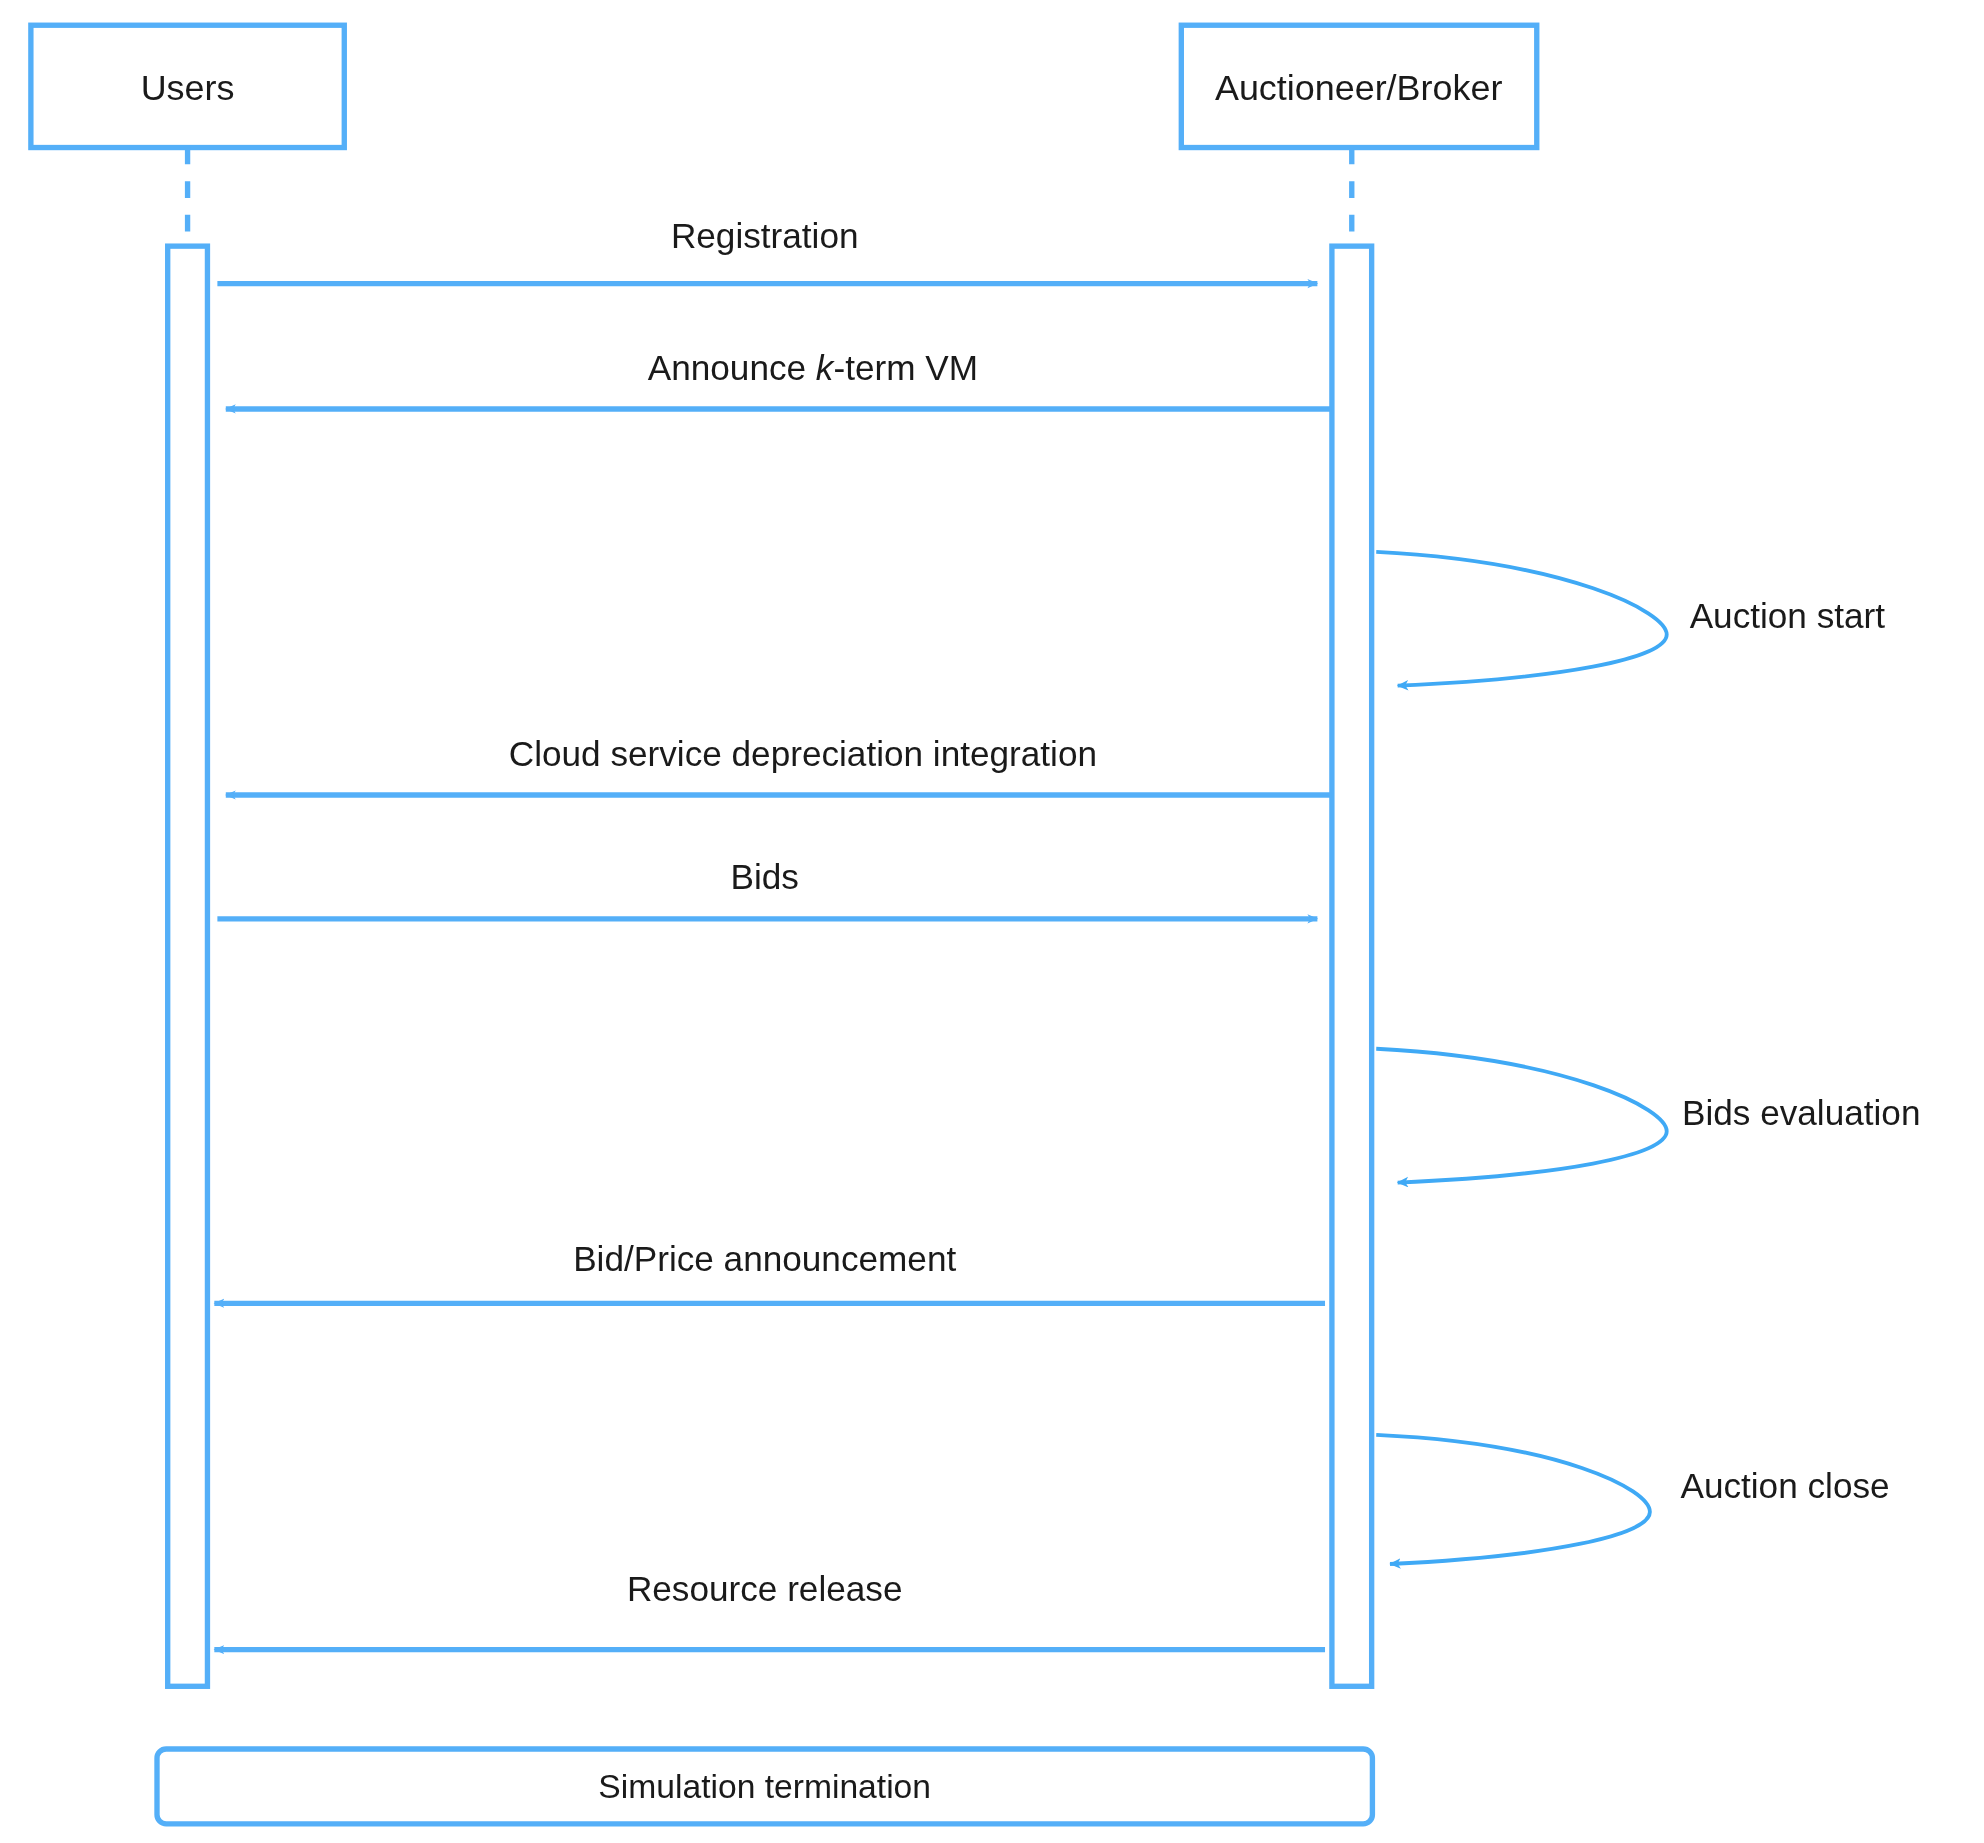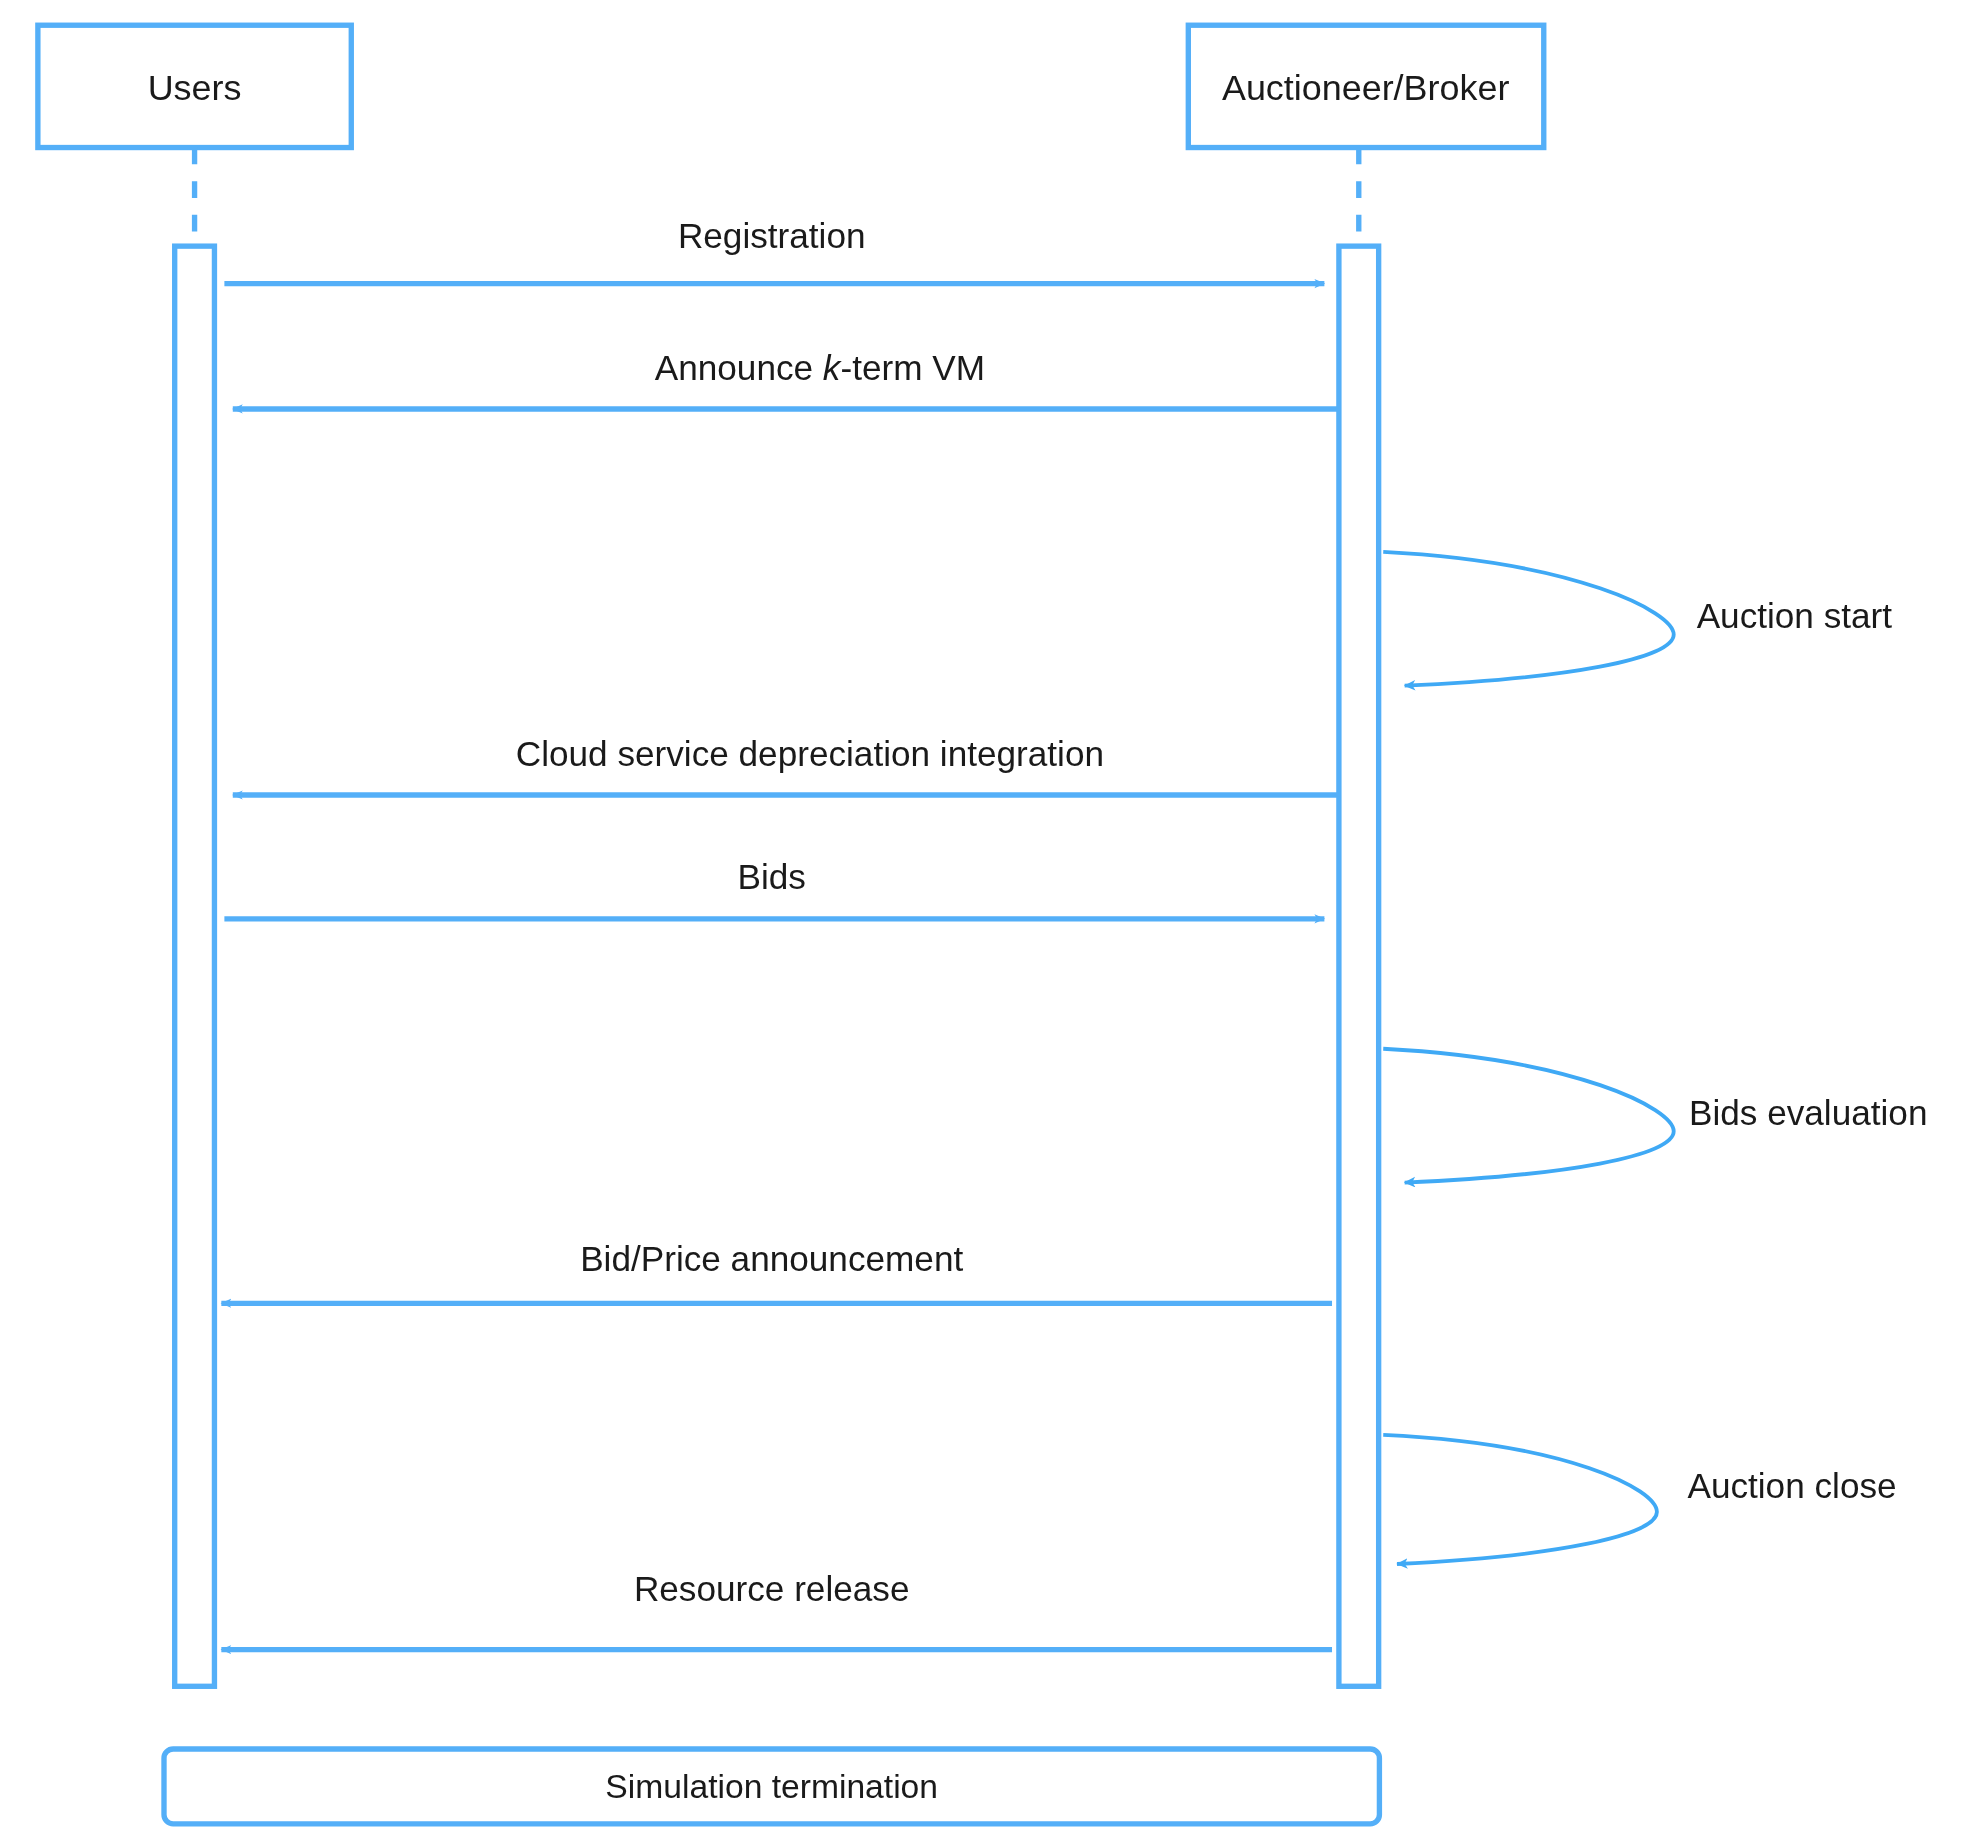--- a/index.html
+++ b/index.html
@@ -10,21 +10,20 @@
   body {
     width: 1985px;
     height: 1843px;
     font-family: "Liberation Sans", sans-serif;
     overflow: hidden;
   }
   #diagram-root {
     position: relative;
     width: 1921px;
     height: 1843px;
-    margin-left: 7px;
   }
   svg#seq-svg {
     display: block;
     width: 1985px;
     height: 1843px;
   }
   .lane-box-rect {
     fill: #ffffff;
     stroke: #54AFF8;
     stroke-width: 7;

